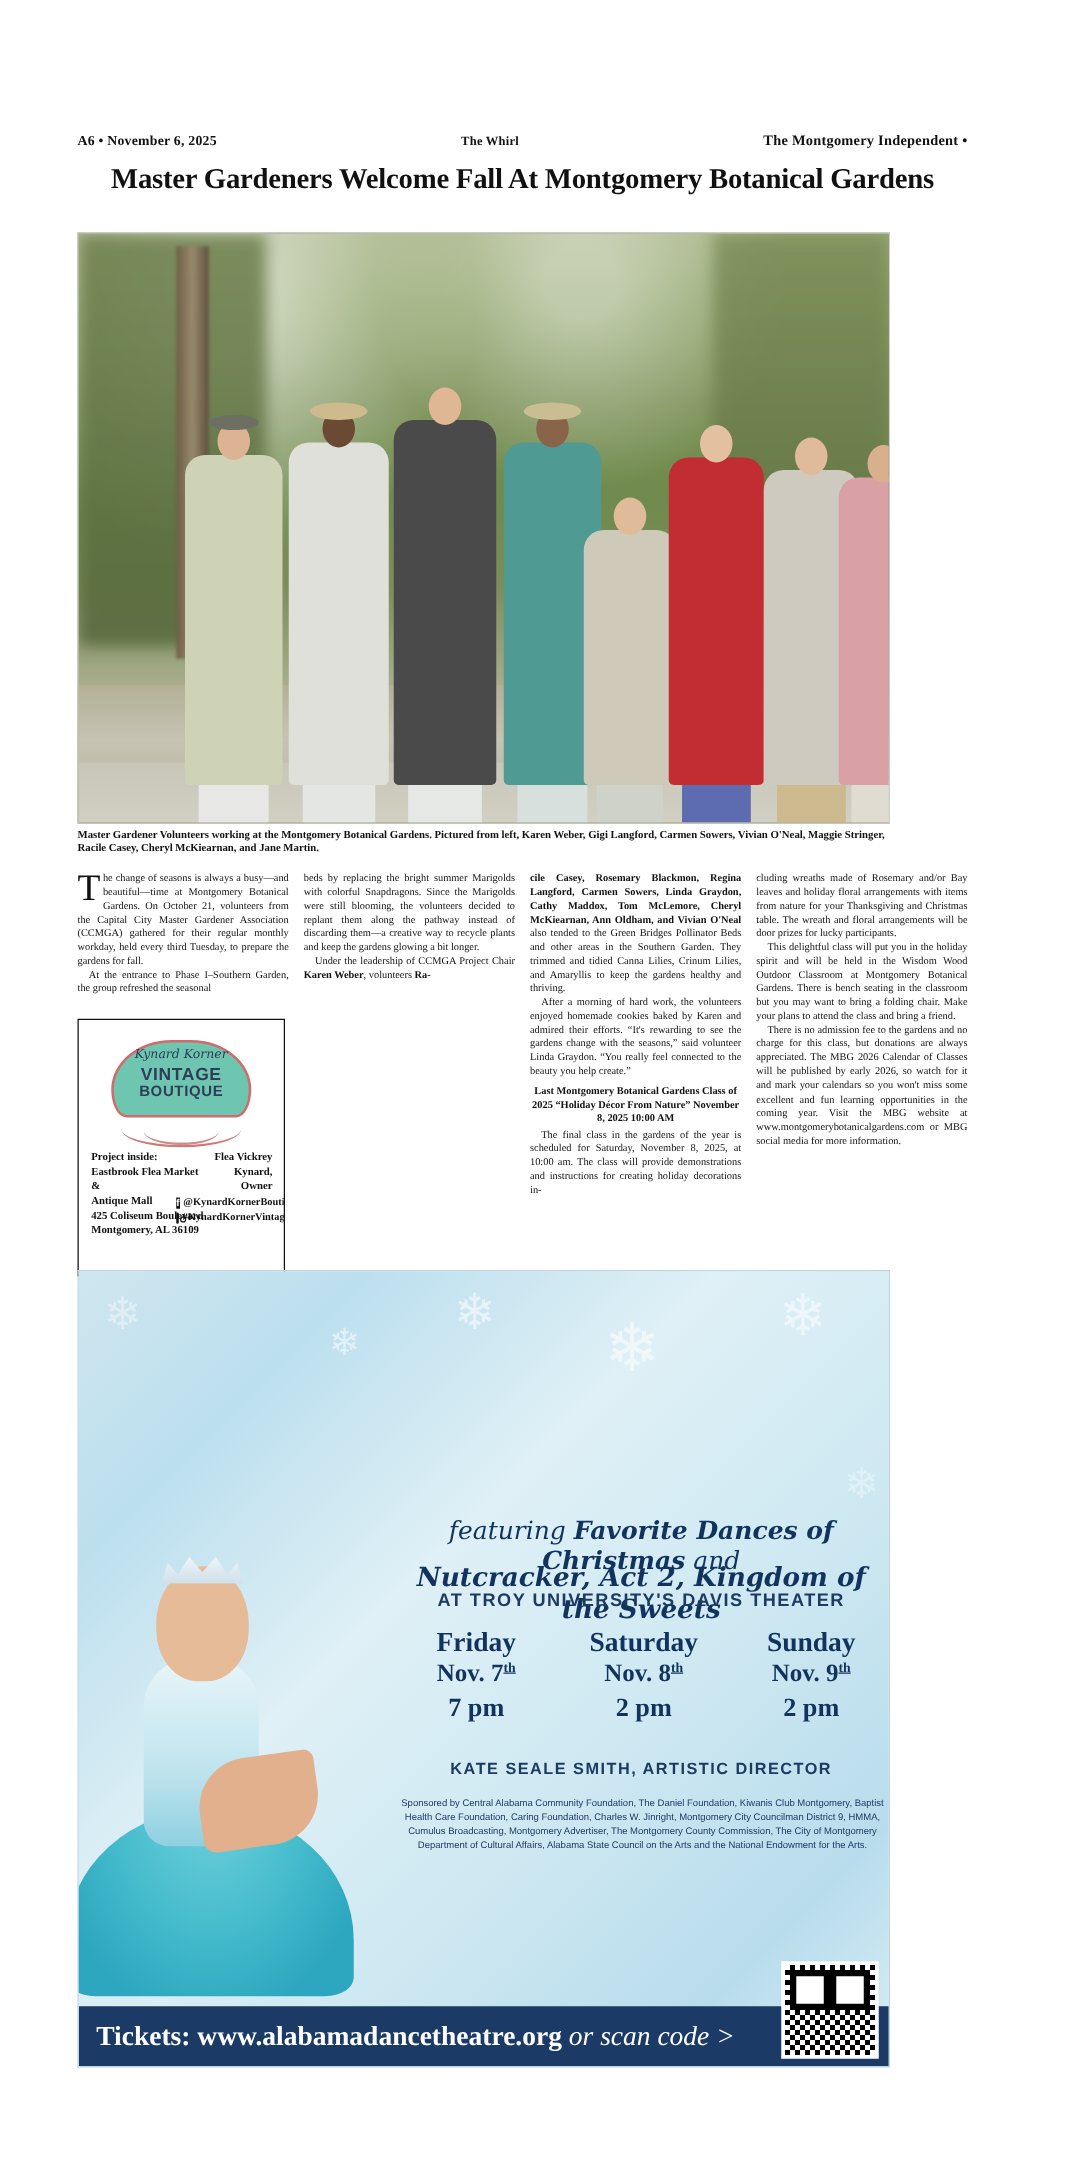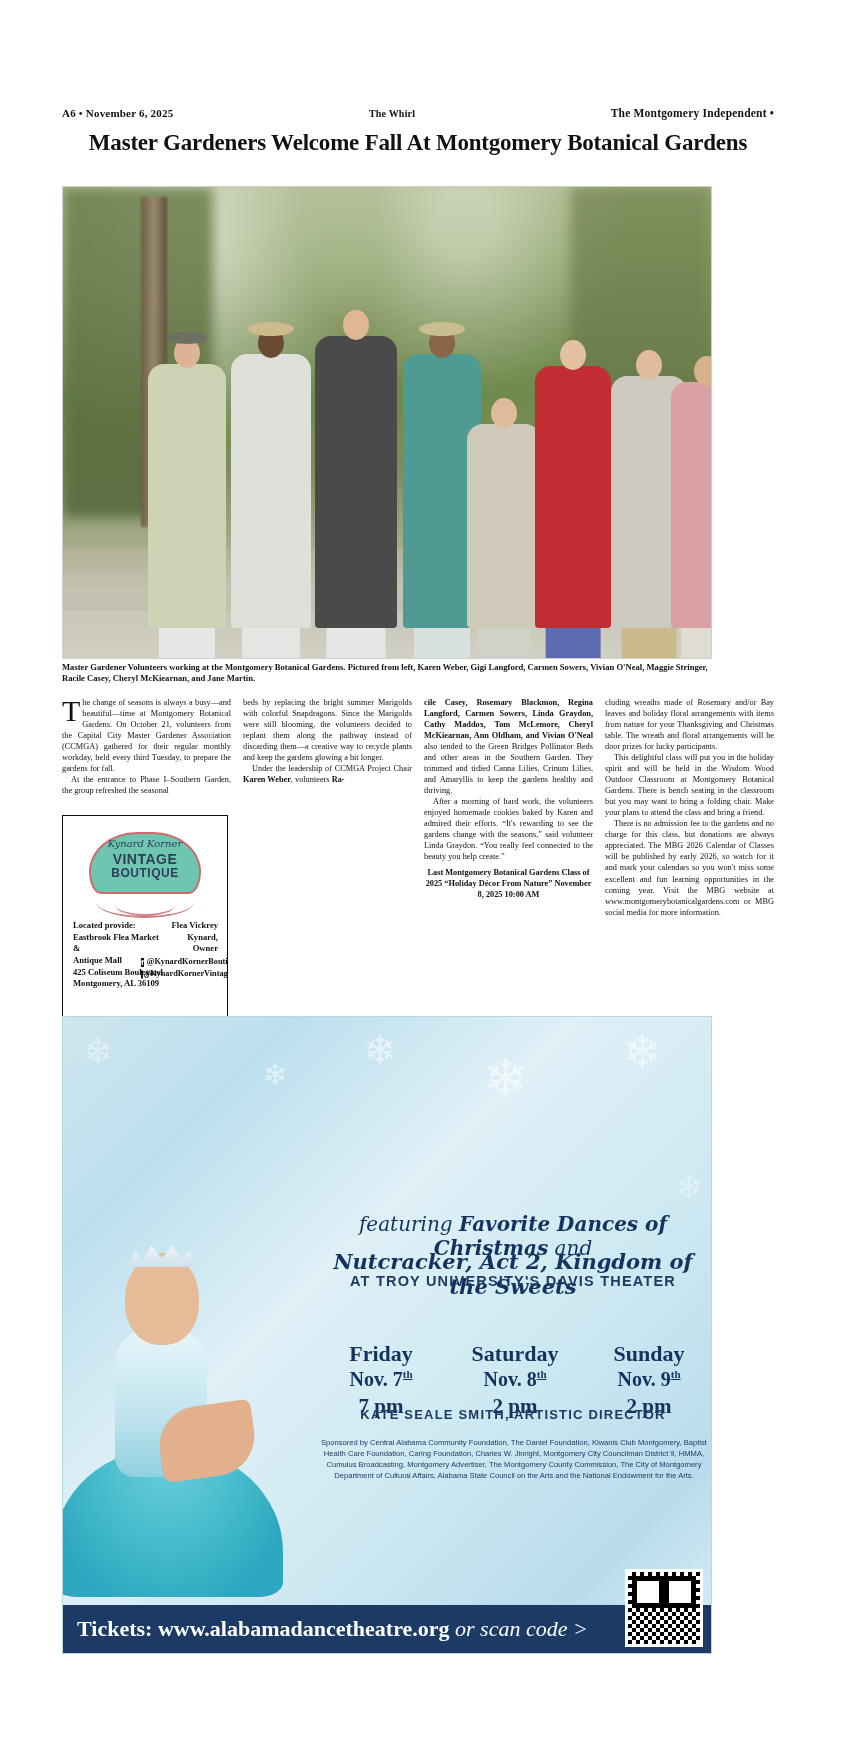--- a/index.html
+++ b/index.html
@@ -324,21 +324,21 @@
     color: #1d3a63;
   }
   .mist-shows {
     position: absolute; left: 256px; top: 284px; width: 392px;
     display: flex; justify-content: space-between;
     color: #12335e;
     text-align: center;
   }
   .show { width: 124px; }
   .show .day {
-    font-family: "Liberation Serif", serif; font-weight: bold; font-size: 22px; margin-top: 40px;
+    font-family: "Liberation Serif", serif; font-weight: bold; font-size: 22px;
   }
   .show .date {
     font-family: "Liberation Serif", serif; font-weight: bold; font-size: 20px;
     margin-top: 1px;
   }
   .show .date sup { font-size: 11px; vertical-align: super; text-decoration: underline; }
   .show .time {
     font-family: "Liberation Serif", serif; font-weight: bold; font-size: 21px;
     margin-top: 3px;
   }
@@ -466,40 +466,41 @@
 
     <div class="col">
       <p class="first">beds by replacing the bright summer Marigolds with colorful Snapdragons. Since the Marigolds were still blooming, the volunteers decided to replant them along the pathway instead of discarding them—a creative way to recycle plants and keep the gardens glowing a bit longer.</p>
       <p><span>Under the leadership of CCMGA Project Chair </span><span class="b">Karen Weber</span><span>, volunteers </span><span class="b">Ra-</span></p>
     </div>
 
     <div class="col">
       <p class="first"><span class="b">cile Casey, Rosemary Blackmon, Regina Langford, Carmen Sowers, Linda Graydon, Cathy Maddox, Tom McLemore, Cheryl McKiearnan, Ann Oldham, and Vivian O'Neal</span><span> also tended to the Green Bridges Pollinator Beds and other areas in the Southern Garden. They trimmed and tidied Canna Lilies, Crinum Lilies, and Amaryllis to keep the gardens healthy and thriving.</span></p>
       <p>After a morning of hard work, the volunteers enjoyed homemade cookies baked by Karen and admired their efforts. “It's rewarding to see the gardens change with the seasons,” said volunteer Linda Graydon. “You really feel connected to the beauty you help create.”</p>
       <p class="subhead">Last Montgomery Botanical Gardens Class of 2025 “Holiday Décor From Nature” November 8, 2025 10:00 AM</p>
+      <p>The final class in the gardens of the year is scheduled for Saturday, November 8, 2025, at 10:00 am. The class will provide demonstrations and instructions for creating holiday decorations in-</p>
     </div>
 
     <div class="col">
       <p class="first">cluding wreaths made of Rosemary and/or Bay leaves and holiday floral arrangements with items from nature for your Thanksgiving and Christmas table. The wreath and floral arrangements will be door prizes for lucky participants.</p>
       <p>This delightful class will put you in the holiday spirit and will be held in the Wisdom Wood Outdoor Classroom at Montgomery Botanical Gardens. There is bench seating in the classroom but you may want to bring a folding chair. Make your plans to attend the class and bring a friend.</p>
       <p>There is no admission fee to the gardens and no charge for this class, but donations are always appreciated. The MBG 2026 Calendar of Classes will be published by early 2026, so watch for it and mark your calendars so you won't miss some excellent and fun learning opportunities in the coming year. Visit the MBG website at www.montgomerybotanicalgardens.com or MBG social media for more information.</p>
     </div>
   </div>
 
   <div class="ad-kynard">
     <div class="kk-logo">
       <div class="kk-heart"></div>
       <div class="kk-script">Kynard Korner</div>
       <div class="kk-vintage">VINTAGE</div>
       <div class="kk-boutique">BOUTIQUE</div>
       <div class="kk-swirl"></div>
       <div class="kk-swirl2"></div>
     </div>
     <div class="kk-left">
-      <div>Located provide:</div>
+      <div>Project inside:</div>
       <div>Eastbrook Flea Market &amp;</div>
       <div>Antique Mall</div>
       <div>425 Coliseum Boulevard</div>
       <div>Montgomery, AL 36109</div>
     </div>
     <div class="kk-right">
       <div>Flea Vickrey Kynard,</div>
       <div>Owner</div>
     </div>
     <div class="kk-social">

